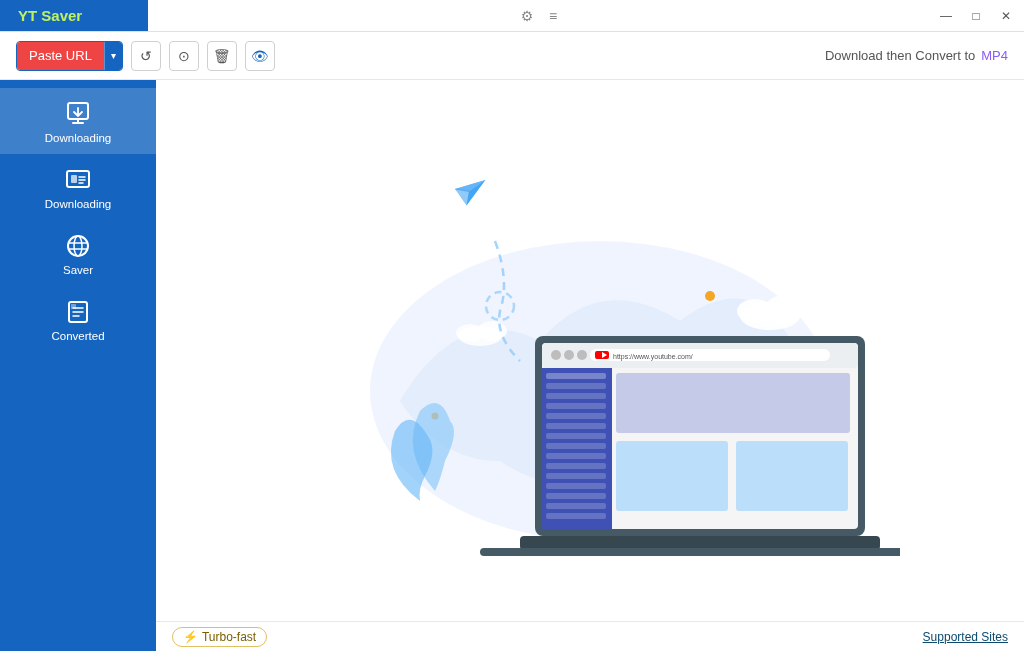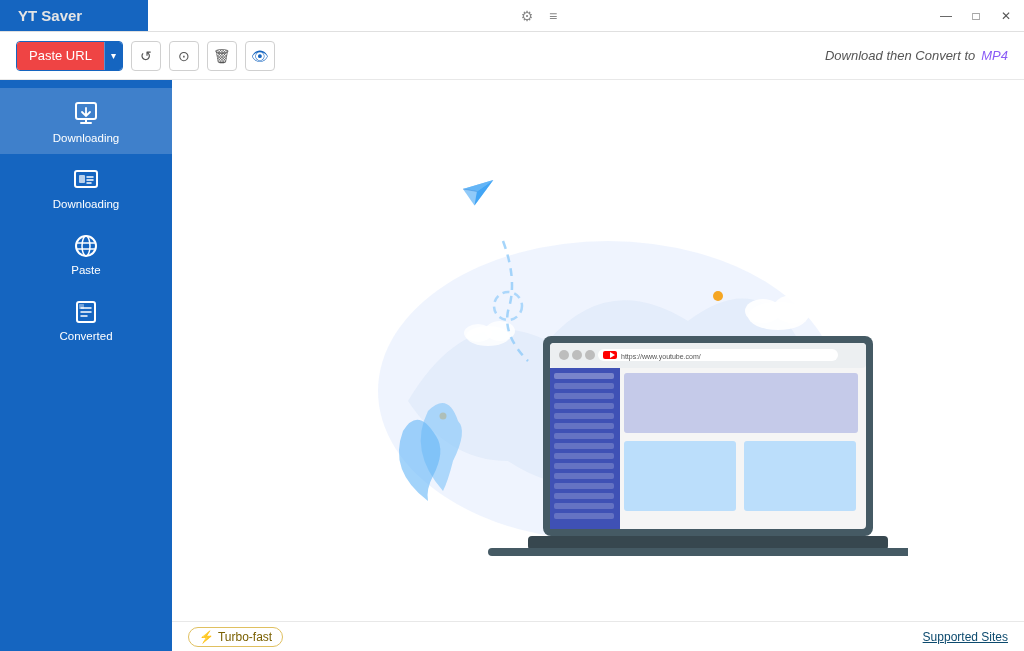--- a/index.html
+++ b/index.html
@@ -23,21 +23,21 @@
       border-bottom: 1px solid #e0e0e0;
       user-select: none;
     }
     .title-bar-left {
       display: flex;
       align-items: center;
       height: 100%;
     }
     .app-title {
       background: #1565C0;
-      color: #e5e5e5;
+      color: #bef264;
       font-size: 15px;
       font-weight: bold;
       padding: 0 18px;
       height: 100%;
       display: flex;
       align-items: center;
       min-width: 148px;
     }
     .title-bar-controls {
       display: flex;
@@ -126,39 +126,38 @@
       color: #555;
       font-size: 14px;
     }
     .toolbar-right {
       margin-left: auto;
       display: flex;
       align-items: center;
       gap: 6px;
       color: #555;
       font-size: 13px;
-      font-style: italic;
     }
     .mp4-link {
       color: #8b5cf6;
       font-weight: 500;
       cursor: pointer;
       text-decoration: none;
     }
 
     
     .main-layout {
       display: flex;
       flex: 1;
       overflow: hidden;
     }
 
     
     .sidebar {
-      width: 172px;
+      width: 156px;
       background: #1565C0;
       display: flex;
       flex-direction: column;
       align-items: center;
       padding-top: 8px;
       gap: 0;
     }
     .sidebar-item {
       width: 100%;
       display: flex;
@@ -306,21 +305,21 @@
     </div>
     <div class="sidebar-item">
       <div class="sidebar-icon">
         <svg width="26" height="26" viewBox="0 0 26 26" fill="none">
           <circle cx="13" cy="13" r="10" stroke="white" stroke-width="2"></circle>
           <ellipse cx="13" cy="13" rx="4" ry="10" stroke="white" stroke-width="1.5"></ellipse>
           <line x1="3" y1="10" x2="23" y2="10" stroke="white" stroke-width="1.5"></line>
           <line x1="3" y1="16" x2="23" y2="16" stroke="white" stroke-width="1.5"></line>
         </svg>
       </div>
-      <span class="sidebar-label">Paste</span>
+      <span class="sidebar-label">Saver</span>
     </div>
     <div class="sidebar-item">
       <div class="sidebar-icon">
         <svg width="26" height="26" viewBox="0 0 26 26" fill="none">
           <rect x="4" y="3" width="18" height="20" rx="2" stroke="white" stroke-width="2"></rect>
           <line x1="8" y1="9" x2="18" y2="9" stroke="white" stroke-width="1.5" stroke-linecap="round"></line>
           <line x1="8" y1="13" x2="18" y2="13" stroke="white" stroke-width="1.5" stroke-linecap="round"></line>
           <line x1="8" y1="17" x2="14" y2="17" stroke="white" stroke-width="1.5" stroke-linecap="round"></line>
           <rect x="6" y="5" width="5" height="5" rx="0.5" fill="white" opacity="0.4"></rect>
         </svg>

